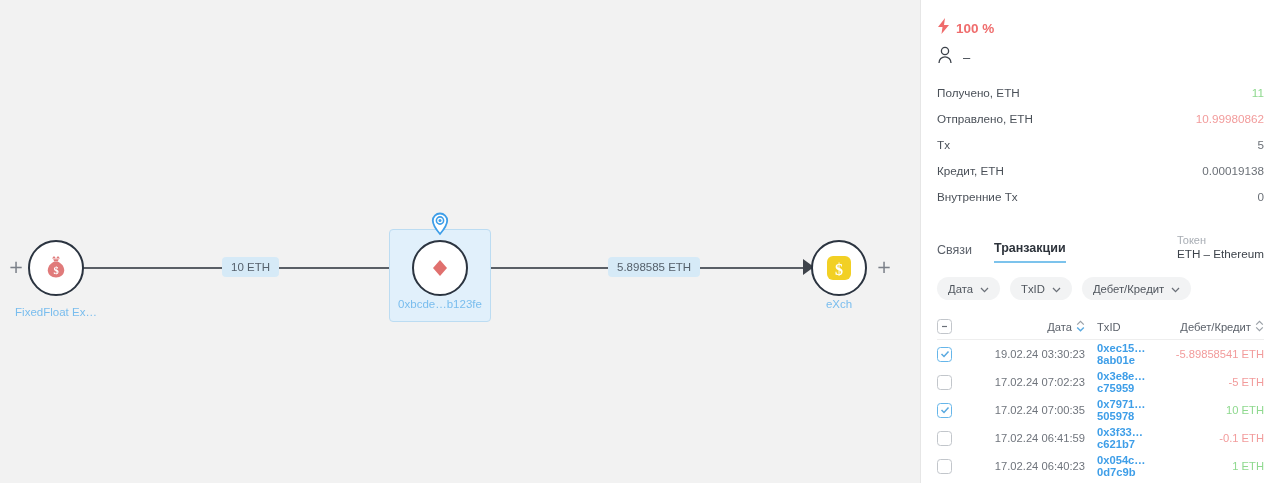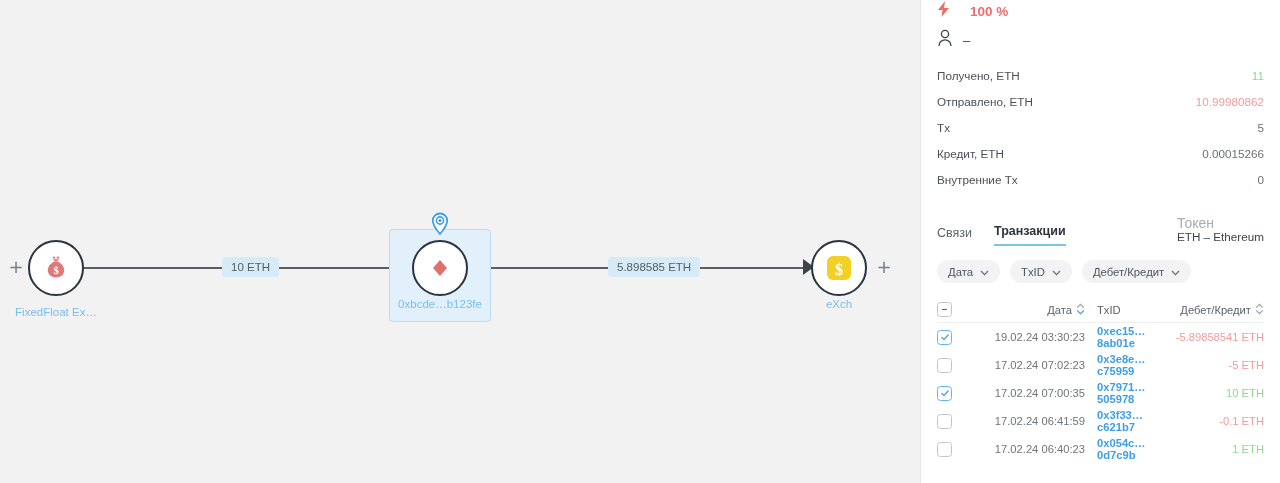--- a/index.html
+++ b/index.html
@@ -120,22 +120,22 @@
     height: 483px;
     background: #ffffff;
     border-left: 1px solid #e6e6e6;
     box-sizing: border-box;
     padding: 0 16px;
   }
 
   .score-row {
     display: flex;
     align-items: center;
-    gap: 20px;
-    padding-top: 0;
+    gap: 6px;
+    padding-top: 17px;
     height: 22px;
   }
   .score-text {
     color: #ef6c6c;
     font-weight: bold;
     font-size: 13.5px;
   }
 
   .owner-row {
     display: flex;
@@ -184,21 +184,21 @@
     color: #2d333b;
     border-bottom: 2px solid #7cc3ec;
   }
   .token-box {
     position: absolute;
     right: 0;
     bottom: 2px;
     text-align: left;
   }
   .token-label {
-    font-size: 14px;
+    font-size: 11px;
     color: #a8adb4;
     line-height: 11px;
   }
   .token-value {
     font-size: 11.7px;
     color: #3c424a;
     line-height: 15px;
   }
 
   .chips-row {
@@ -341,21 +341,21 @@
       <div class="stat-row">
         <span class="stat-label">Отправлено, ETH</span>
         <span class="stat-value red">10.99980862</span>
       </div>
       <div class="stat-row">
         <span class="stat-label">Tx</span>
         <span class="stat-value">5</span>
       </div>
       <div class="stat-row">
         <span class="stat-label">Кредит, ETH</span>
-        <span class="stat-value">0.00015266</span>
+        <span class="stat-value">0.00019138</span>
       </div>
       <div class="stat-row">
         <span class="stat-label">Внутренние Tx</span>
         <span class="stat-value">0</span>
       </div>
     </div>
 
     <div class="tabs-row">
       <div class="tab">Связи</div>
       <div class="tab active">Транзакции</div>

